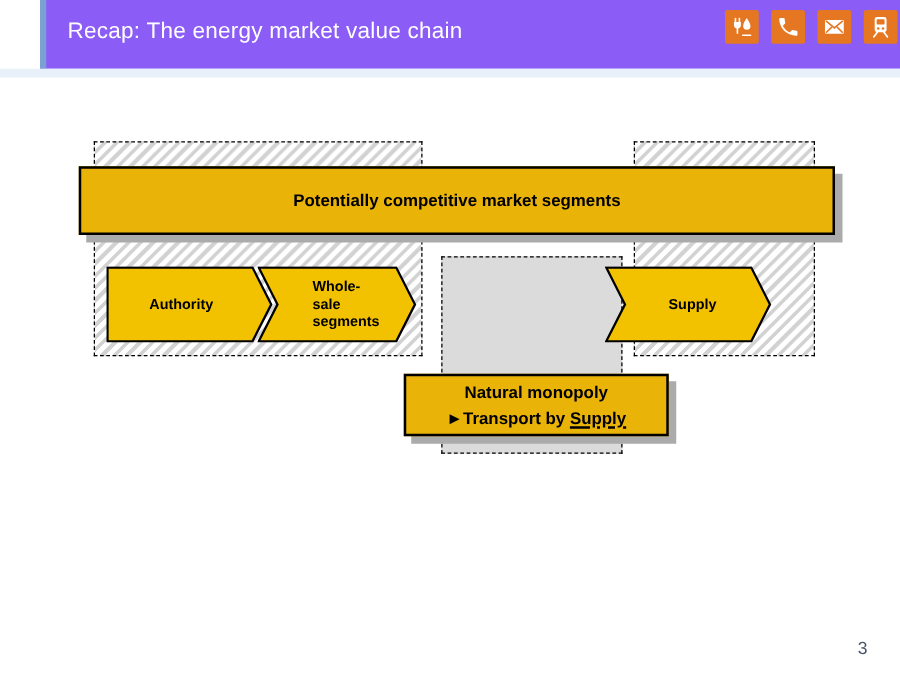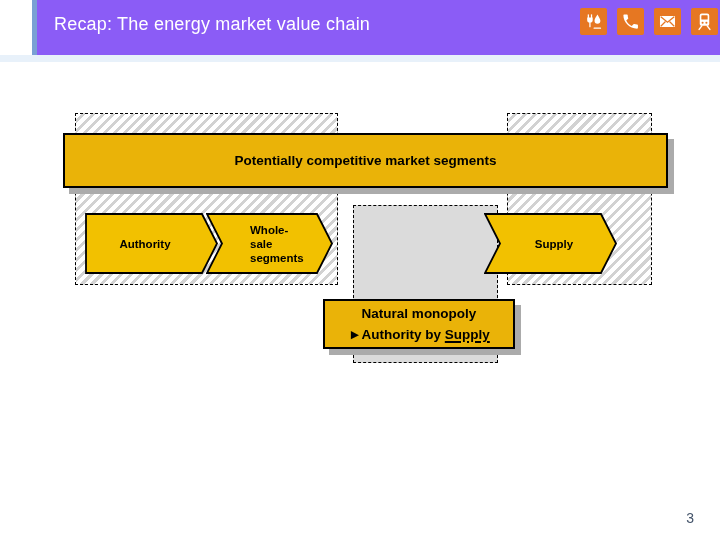--- a/index.html
+++ b/index.html
@@ -31,21 +31,21 @@
 
   
   .callout {
     position:absolute; background:#eab308; border:2px solid #000000;
     box-shadow:6px 6px 0 #ababab; z-index:4;
     display:flex; flex-direction:column; justify-content:center; align-items:center;
     text-align:center; font-weight:700; color:#000000;
   }
   .callout .cl-line { font-size:13.5px; line-height:21px; white-space:nowrap; }
   .competitive-box { left:63px; top:133px; width:605px; height:55px; }
-  .monopoly-box    { left:323px; top:299px; width:192px; height:50px;justify-content:center; }
+  .monopoly-box    { left:323px; top:299px; width:212px; height:50px;justify-content:center; }
   .u-link { text-decoration:underline; text-decoration-thickness:2px; text-underline-offset:2px; }
 
   
   .chev { position:absolute; top:213px; height:61px; z-index:3; }
   .chev svg { position:absolute; left:0; top:0; }
   .chev-label {
     position:absolute; top:0; left:0; right:0; bottom:0;
     display:flex; align-items:center; font-weight:700; font-size:11.5px;
     line-height:14px; color:#000000; white-space:pre-line;
   }
@@ -131,18 +131,18 @@
   </div>
   <div class="chev chev-supply">
     <svg width="134" height="61" viewBox="0 0 134 61">
       <polygon points="1,1 117,1 132,30.5 117,60 1,60 16,30.5" fill="#f2c100" stroke="#000000" stroke-width="1.8"></polygon>
     </svg>
     <div class="chev-label">Supply</div>
   </div>
 
   <div class="callout monopoly-box">
     <div class="cl-line">Natural monopoly</div>
-    <div class="cl-line"><span>►Authority by </span><span class="u-link">Supply</span></div>
+    <div class="cl-line"><span>►Transport by </span><span class="u-link">Supply</span></div>
   </div>
 
   <div class="page-number">3</div>
 
 </div>
 
 </body></html>

